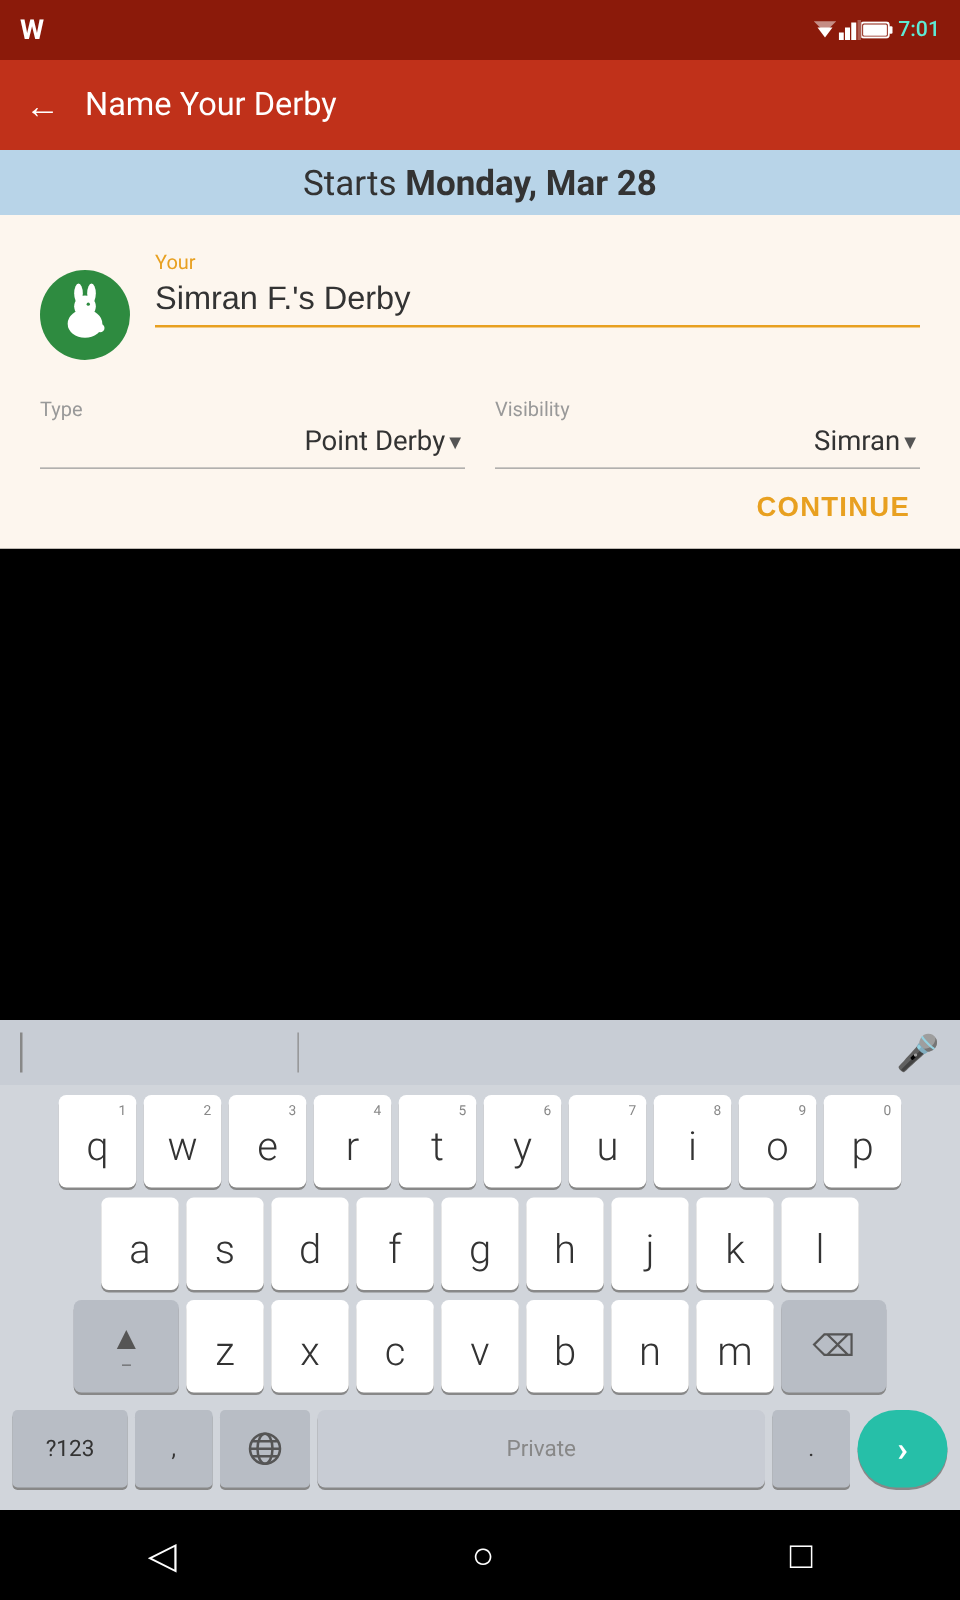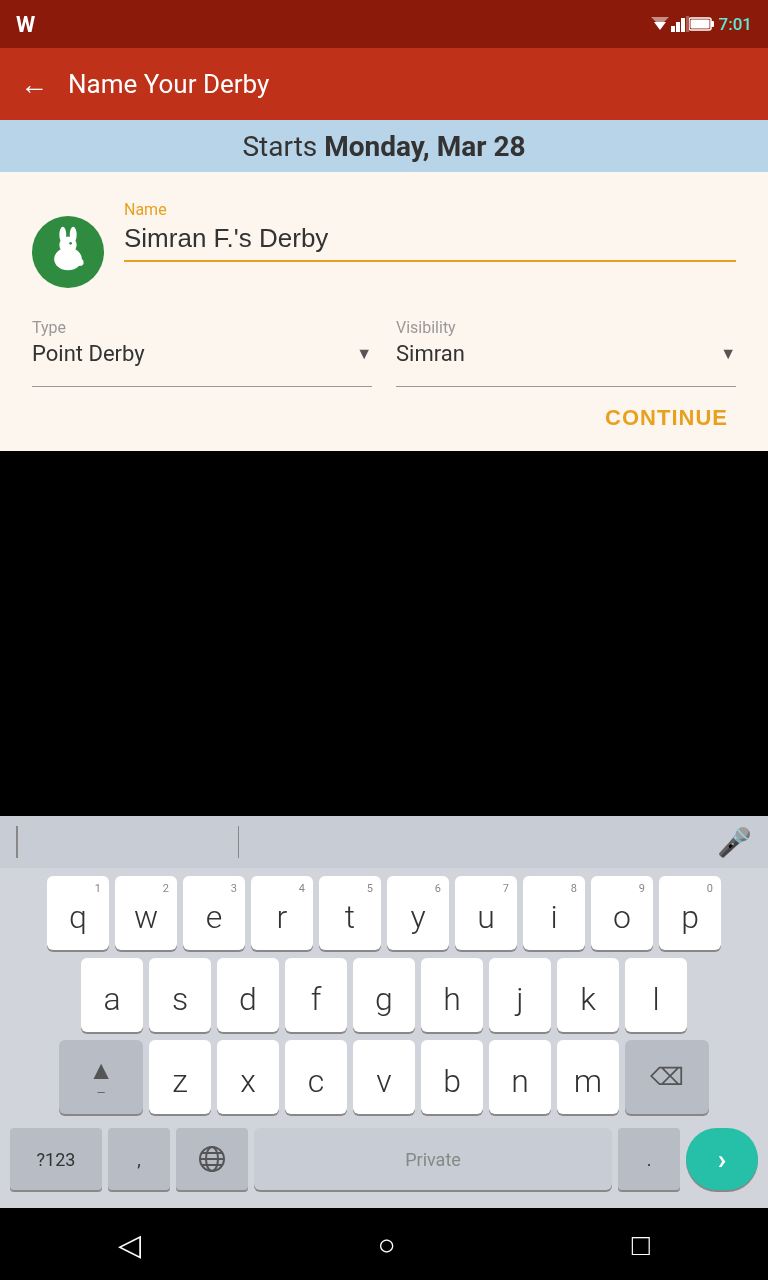--- a/index.html
+++ b/index.html
@@ -131,24 +131,24 @@
     }
     .dropdown-label {
       font-size: 16px;
       color: #999;
       margin-bottom: 4px;
     }
     .dropdown-select {
       width: 100%;
       display: flex;
       align-items: center;
-      justify-content: space-between;
+      justify-content: flex-end;
       border: none;
       border-bottom: 1px solid #999;
-      padding-bottom: 20px;
+      padding-bottom: 8px;
       font-size: 22px;
       color: #333;
       background: transparent;
       cursor: pointer;
     }
     .dropdown-arrow {
       font-size: 16px;
       color: #555;
     }
 
@@ -362,21 +362,21 @@
 
         <ellipse cx="24" cy="10" rx="4" ry="9"></ellipse>
         <ellipse cx="36" cy="10" rx="4" ry="9"></ellipse>
 
         <circle cx="33" cy="20" r="1.5" fill="#2E8B40"></circle>
 
         <circle cx="44" cy="42" r="4"></circle>
       </svg>
     </div>
     <div class="name-field-wrapper">
-      <div class="field-label">Name</div>
+      <div class="field-label">Your</div>
       <input class="name-input" type="text" value="Simran F.'s Derby" style="">
     </div>
   </div>
 
   <div class="dropdowns-row">
     <div class="dropdown-wrapper">
       <div class="dropdown-label">Type</div>
       <div class="dropdown-select">
         <span>Point Derby</span>
         <span class="dropdown-arrow">▼</span>

